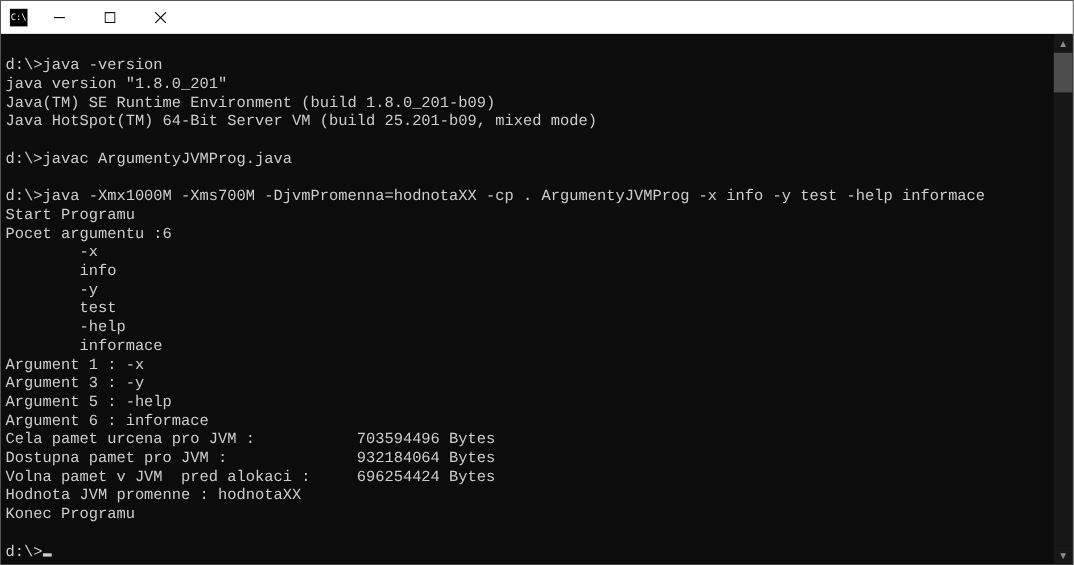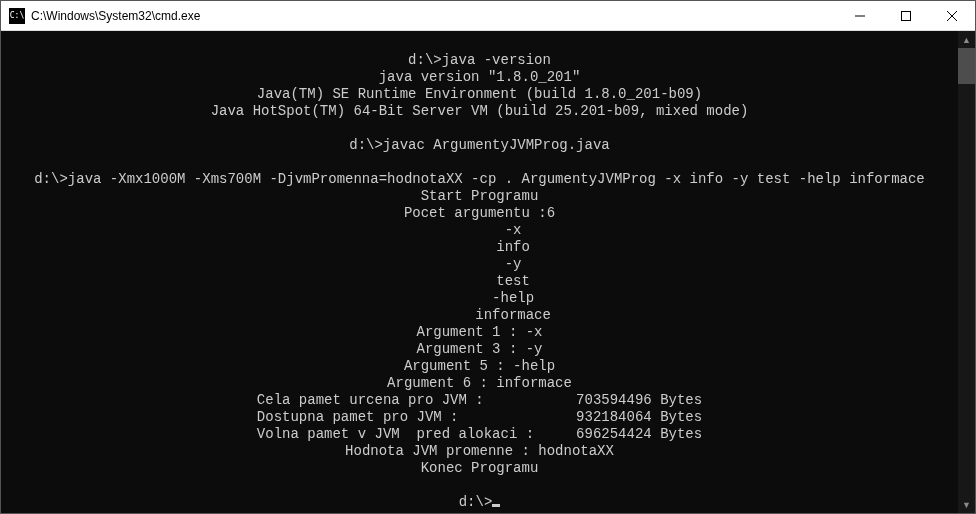--- a/index.html
+++ b/index.html
@@ -64,21 +64,20 @@
   .console {
     flex: 1;
     background: #0c0c0c;
     color: #cccccc;
     font-family: Consolas, 'Courier New', monospace;
     font-size: 14px;
     line-height: 17px;
     padding: 4px 4px 0 4px;
     white-space: pre;
     overflow: hidden;
-    text-align: center;
   }
   .scrollbar {
     width: 17px;
     background: #171717;
     display: flex;
     flex-direction: column;
   }
   .scroll-arrow {
     height: 17px;
     display: flex;
@@ -109,21 +108,20 @@
     vertical-align: baseline;
     margin-bottom: -1px;
   }
 </style>
 </head>
 <body>
 
 <div class="window">
   <div class="titlebar">
     <div class="titlebar-icon">C:\</div>
-    <div class="titlebar-title">C:\Windows\System32\cmd.exe</div>
     <div class="titlebar-buttons">
       <div class="tbtn">
         <svg width="10" height="10" viewBox="0 0 10 10">
             <line x1="0" y1="5" x2="10" y2="5" stroke="#000" stroke-width="1"></line>
           </svg>
       </div>
       <div class="tbtn">
         <svg width="10" height="10" viewBox="0 0 10 10">
             <rect x="0.5" y="0.5" width="9" height="9" fill="none" stroke="#000" stroke-width="1"></rect>
           </svg>

